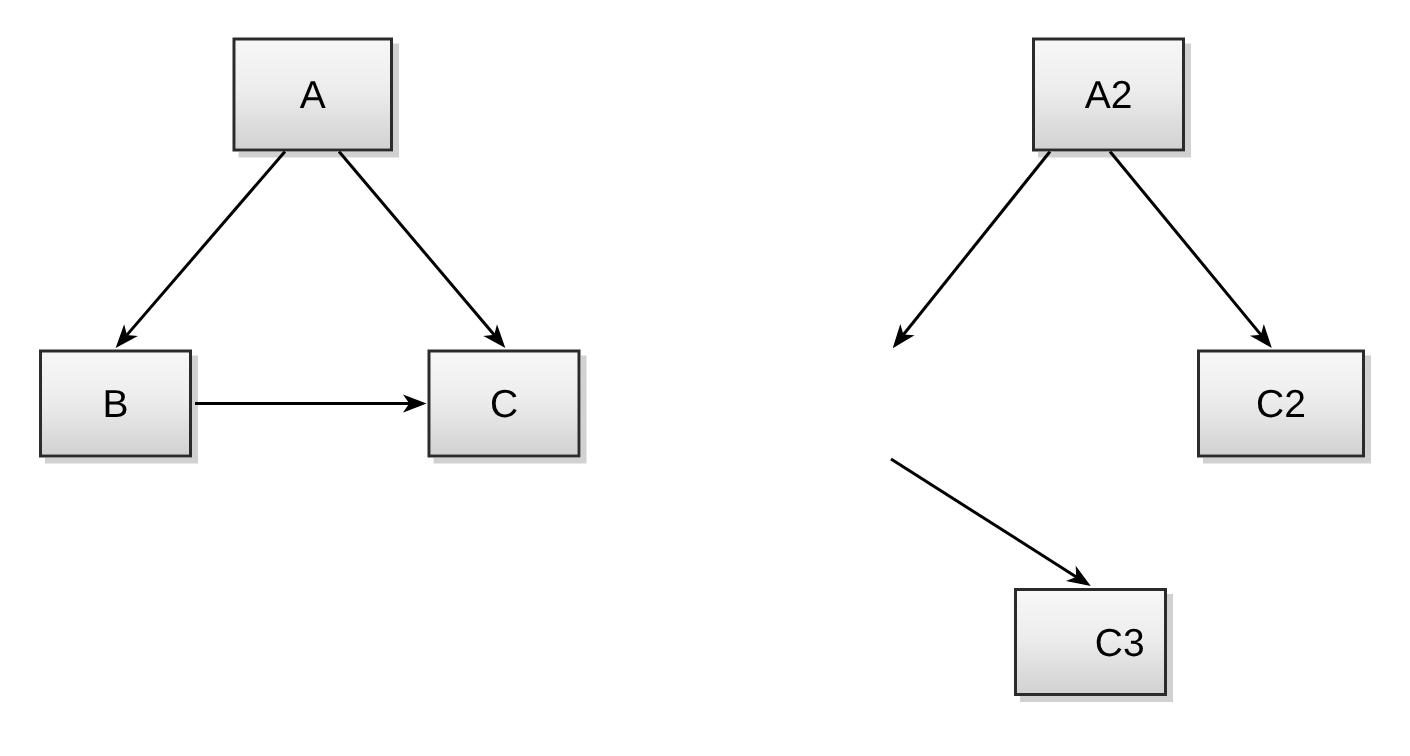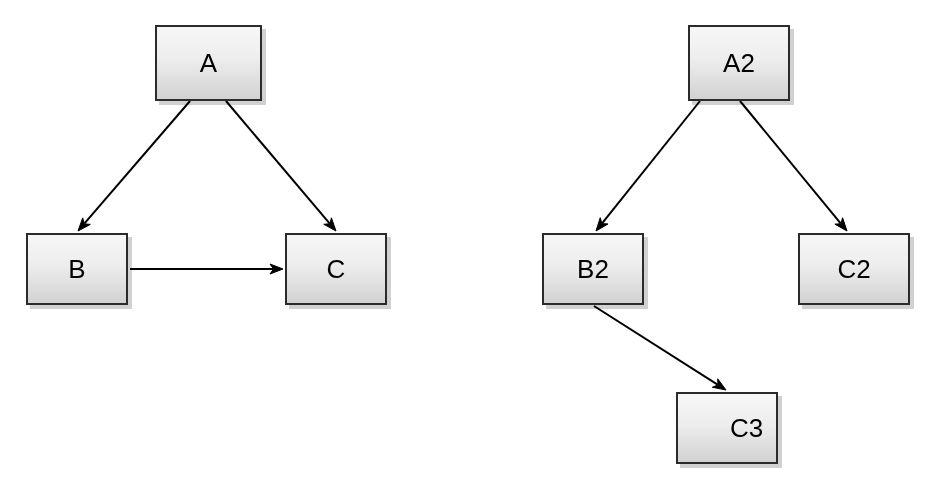--- a/index.html
+++ b/index.html
@@ -81,23 +81,20 @@
   </div>
   <div class="node" style="left: 26px; top: 233px; width: 102px; height: 72px;">
     <span class="node-label">B</span>
   </div>
   <div class="node" style="left: 285px; top: 233px; width: 102px; height: 72px;">
     <span class="node-label">C</span>
   </div>
   <div class="node" style="left: 668px; top: 25px; width: 102px; height: 76px; margin-left: 20px;">
     <span class="node-label">A2</span>
   </div>
-  <div class="node" style="left: 542px; top: 233px; width: 102px; height: 72px;">
-    <span class="node-label">B2</span>
-  </div>
   <div class="node" style="left: 798px; top: 233px; width: 112px; height: 72px;">
     <span class="node-label">C2</span>
   </div>
   <div class="node" style="left: 676px; top: 392px; width: 102px; height: 72px; padding-left: 39px;">
     <span class="node-label">C3</span>
   </div>
 
 </div>
 
 </body></html>

